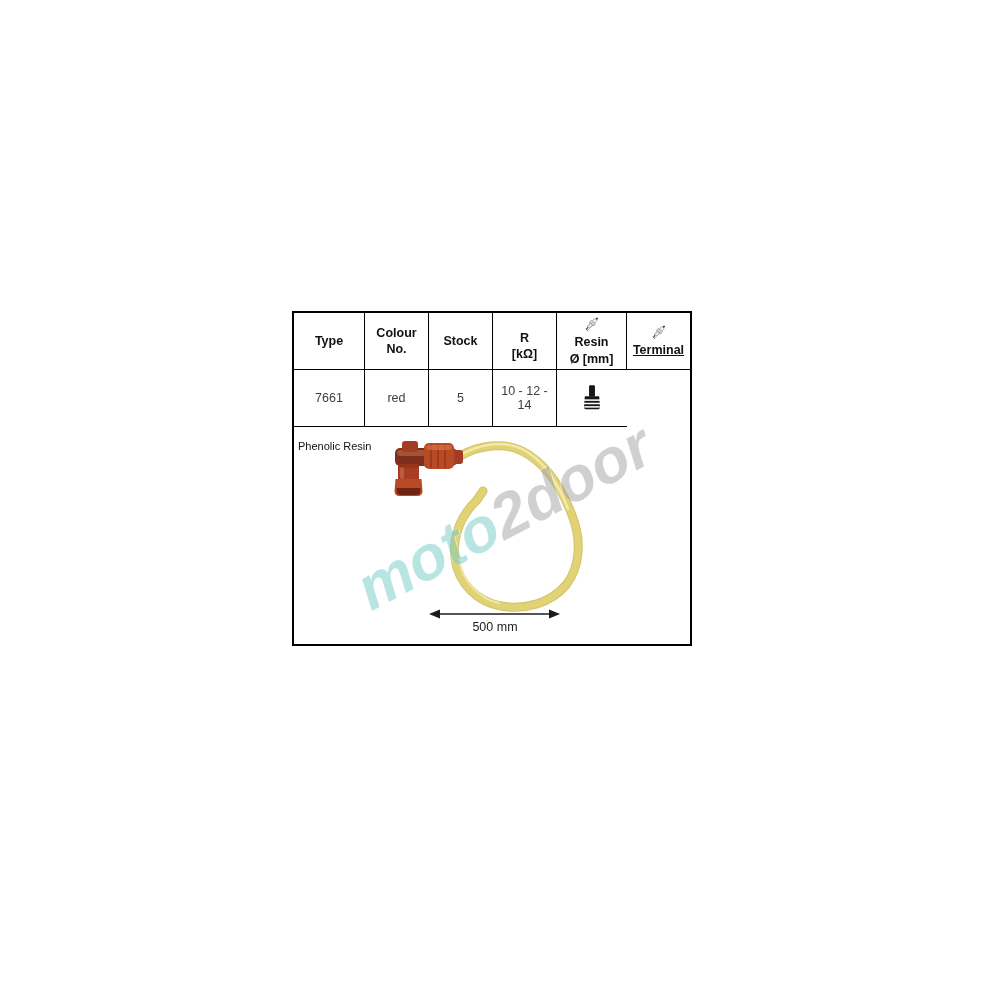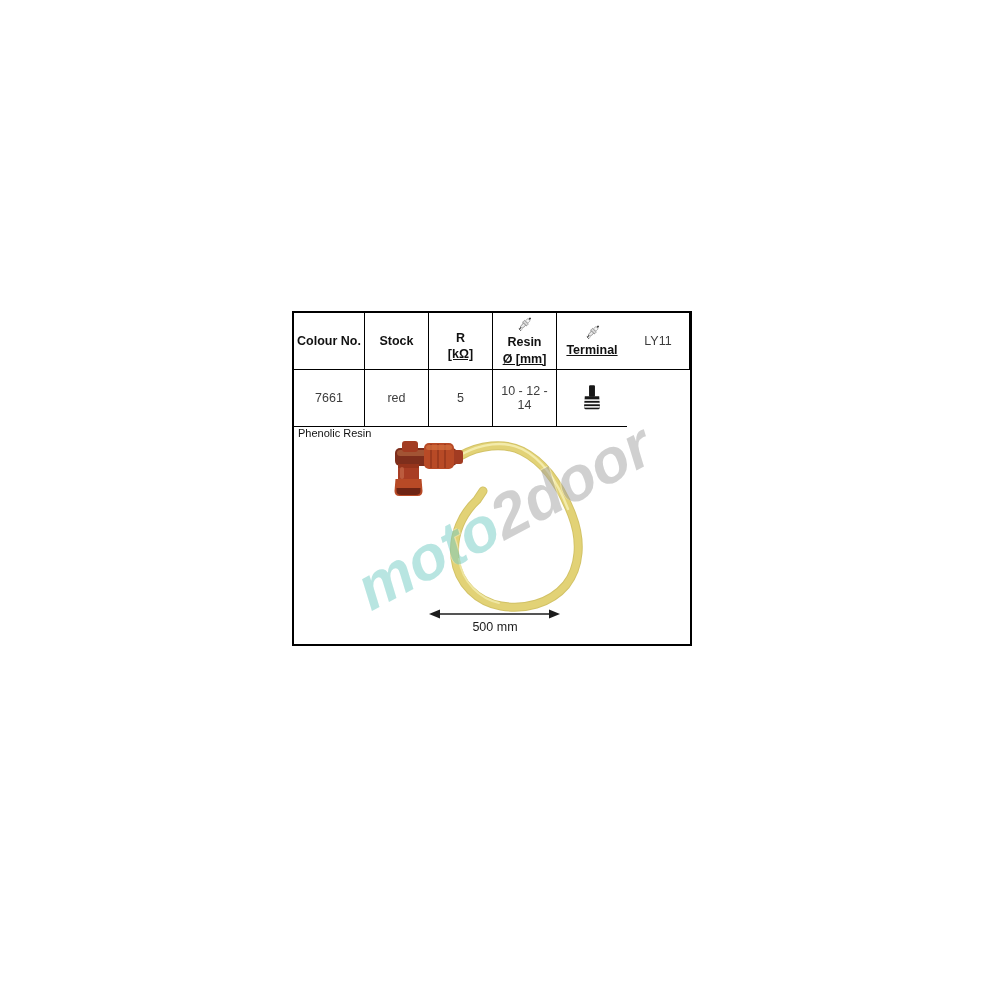--- a/index.html
+++ b/index.html
@@ -12,46 +12,49 @@
 
   
   .spec-grid{position:absolute;left:0;top:0;width:396px;
              display:grid;grid-template-columns:71px 64px 64px 64px 70px auto;
              grid-template-rows:57px 57px;z-index:3;}
   .cell{box-sizing:border-box;border-right:1.5px solid #000;border-bottom:1.5px solid #000;
         display:flex;flex-direction:column;align-items:center;justify-content:center;
         text-align:center;background:transparent;}
   .cell.last{border-right:none;text-decoration:underline;}
   .hcell{font-weight:bold;font-size:12.5px;color:#111;line-height:1.3;}
-  .hcell .sub{font-weight:bold;text-decoration:underline;}
+  .hcell .sub{font-weight:bold;}
   .hcell.pushed{padding-top:10px;}
   .dcell{font-size:12.5px;color:#3d3d3d;}
   .plug-ico{height:18px;margin-bottom:1px;}
 
   
-  .material-note{position:absolute;left:4px;top:114px;font-size:11px;color:#111;z-index:3;}
+  .material-note{position:absolute;left:4px;top:127px;font-size:11px;color:#111;z-index:3;}
   .figure-svg{position:absolute;left:0;top:114px;z-index:1;}
 
   
   .watermark{position:absolute;left:-12px;top:172px;width:444px;height:64px;
              line-height:64px;text-align:center;z-index:5;pointer-events:none;
              transform:rotate(-28deg);
              font-size:62px;font-weight:bold;font-style:italic;letter-spacing:0px;
              opacity:.5;white-space:nowrap;
              text-shadow:1px 1px 0 rgba(255,255,255,.65), -1px -1px 0 rgba(255,255,255,.65);}
   .wm-moto{color:var(--wm-teal,#74ccc4);}
   .wm-2door{color:var(--wm-gray,#a0a0a0);}
 </style>
 </head>
 <body>
 
 <div class="card">
 
   <div class="spec-grid">
 
+    <div class="cell hcell">
+      <span>Type</span>
+    </div>
     <div class="cell hcell">
       <span>Colour No.</span>
     </div>
     <div class="cell hcell">
       <span>Stock</span>
     </div>
     <div class="cell hcell pushed">
       <span>R</span>
       <span class="sub">[kΩ]</span>
     </div>
@@ -76,23 +79,20 @@
           <rect x="9.8" y="3.4" width="4.6" height="5.2" rx="1.6" fill="#f4f4f4" stroke="#7a7a7a" stroke-width="0.7"></rect>
           <rect x="8.5" y="8.4" width="7.2" height="3.7" rx="0.6" fill="#d8d8d8" stroke="#666" stroke-width="0.7"></rect>
           <path d="M9.6 12.1 h4.9 l-0.5 1.4 0.5 1.2 -0.6 1.4 0.4 1.2 -0.8 1.3 h-2.5 l-0.8 -1.3 0.4 -1.2 -0.6 -1.4 0.5 -1.2 z" fill="#eaeaea" stroke="#666" stroke-width="0.7"></path>
           <rect x="11.3" y="18.5" width="1.4" height="3" fill="#3a3a3a"></rect>
           <path d="M11 21.7 h3.6 v-1.7" fill="none" stroke="#3a3a3a" stroke-width="1.1"></path>
         </g>
       </svg>
       <span>Terminal</span>
     </div>
 
-    <div class="cell dcell">
-      <span>LY11</span>
-    </div>
     <div class="cell dcell">
       <span>7661</span>
     </div>
     <div class="cell dcell">
       <span>red</span>
     </div>
     <div class="cell dcell">
       <span>5</span>
     </div>
     <div class="cell dcell">

